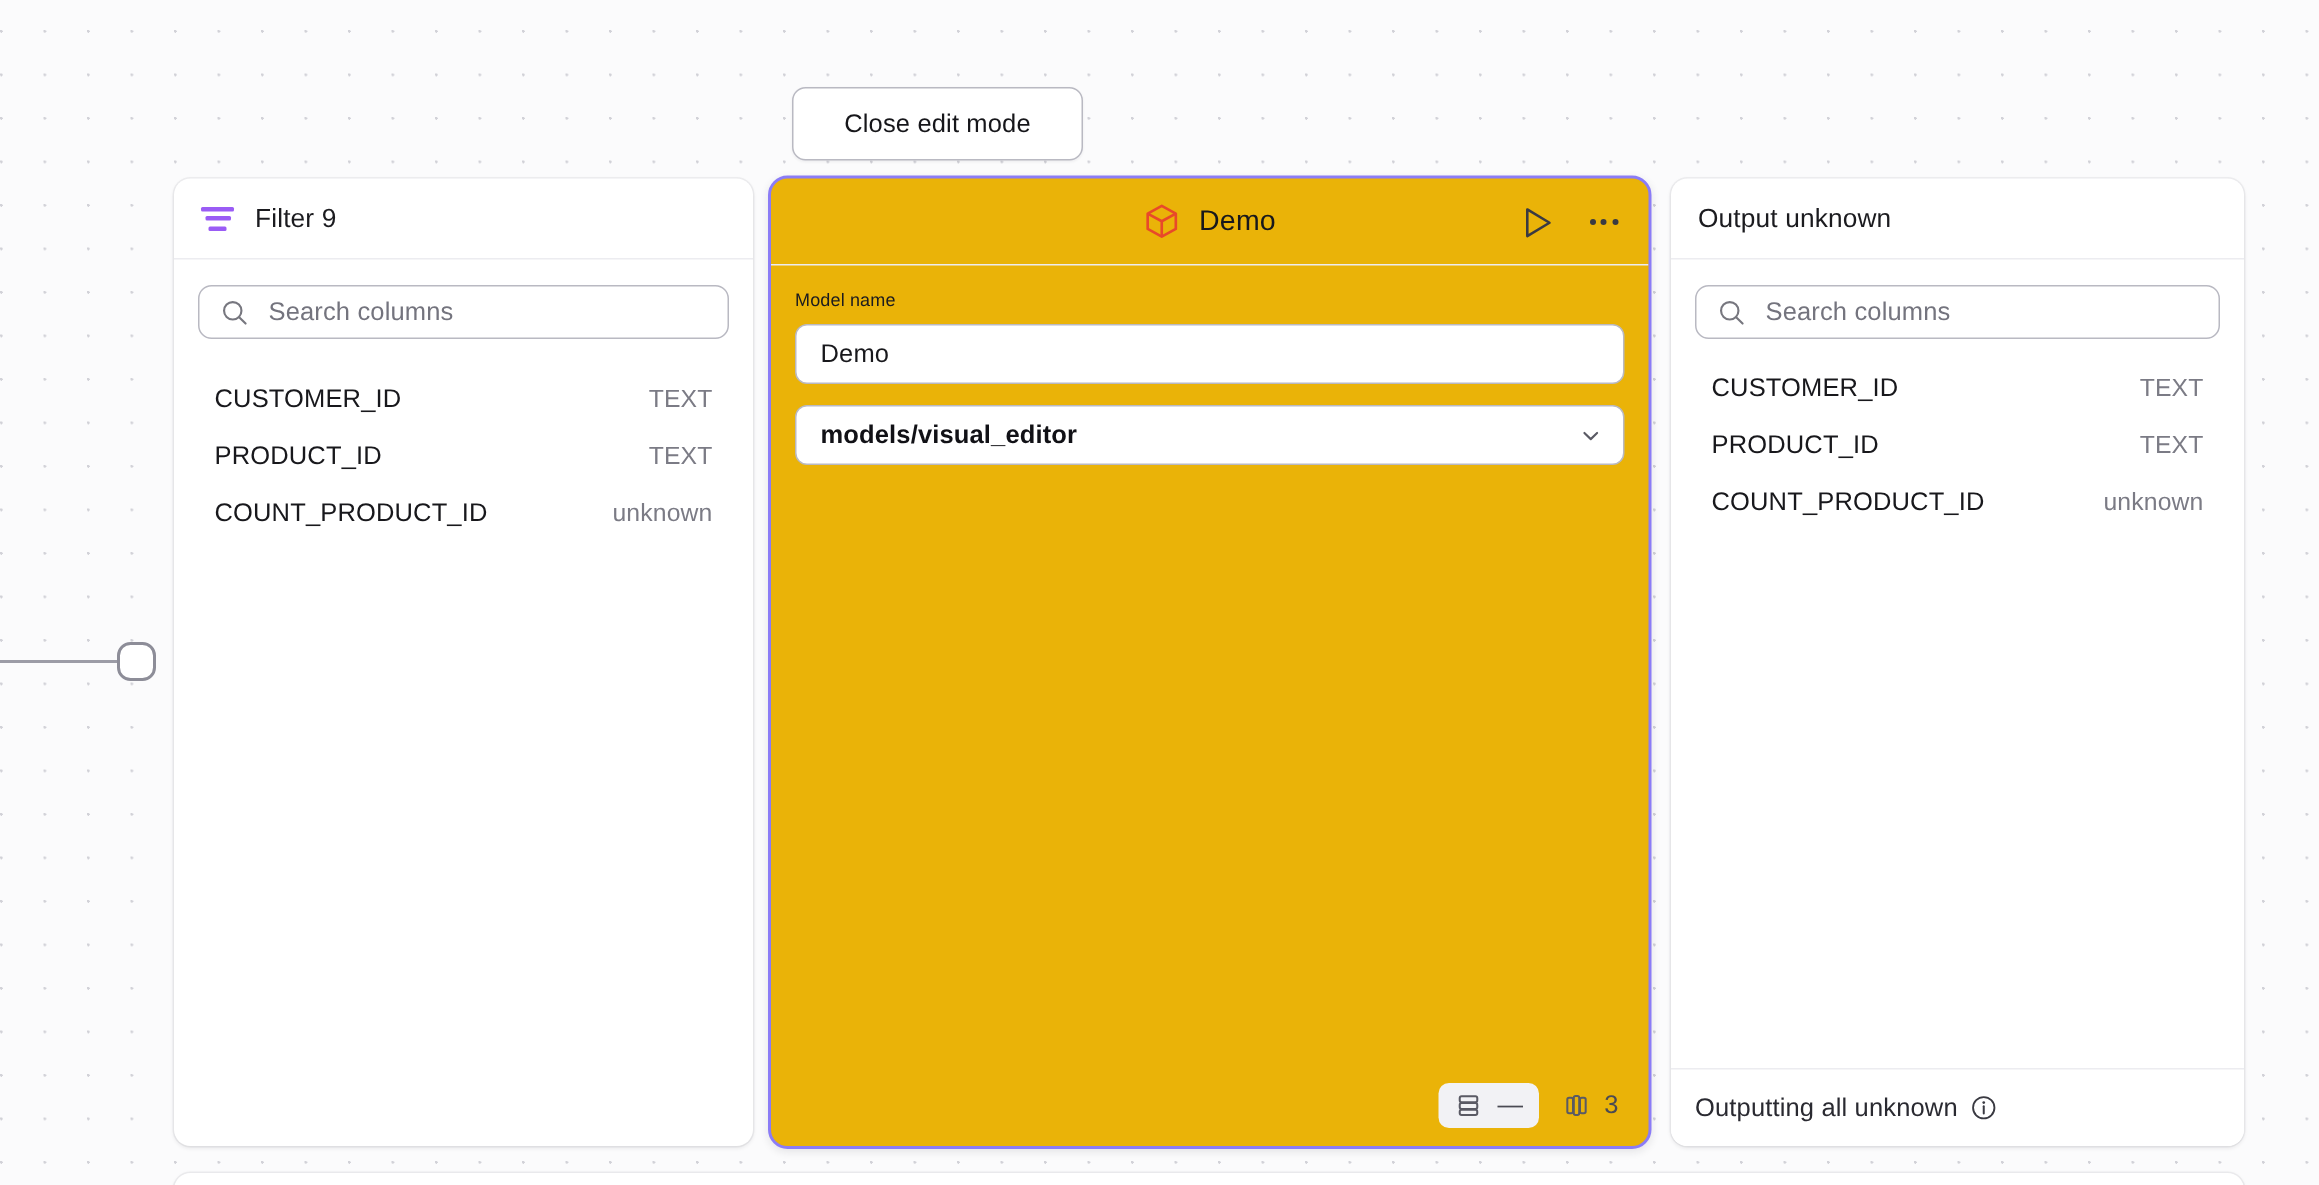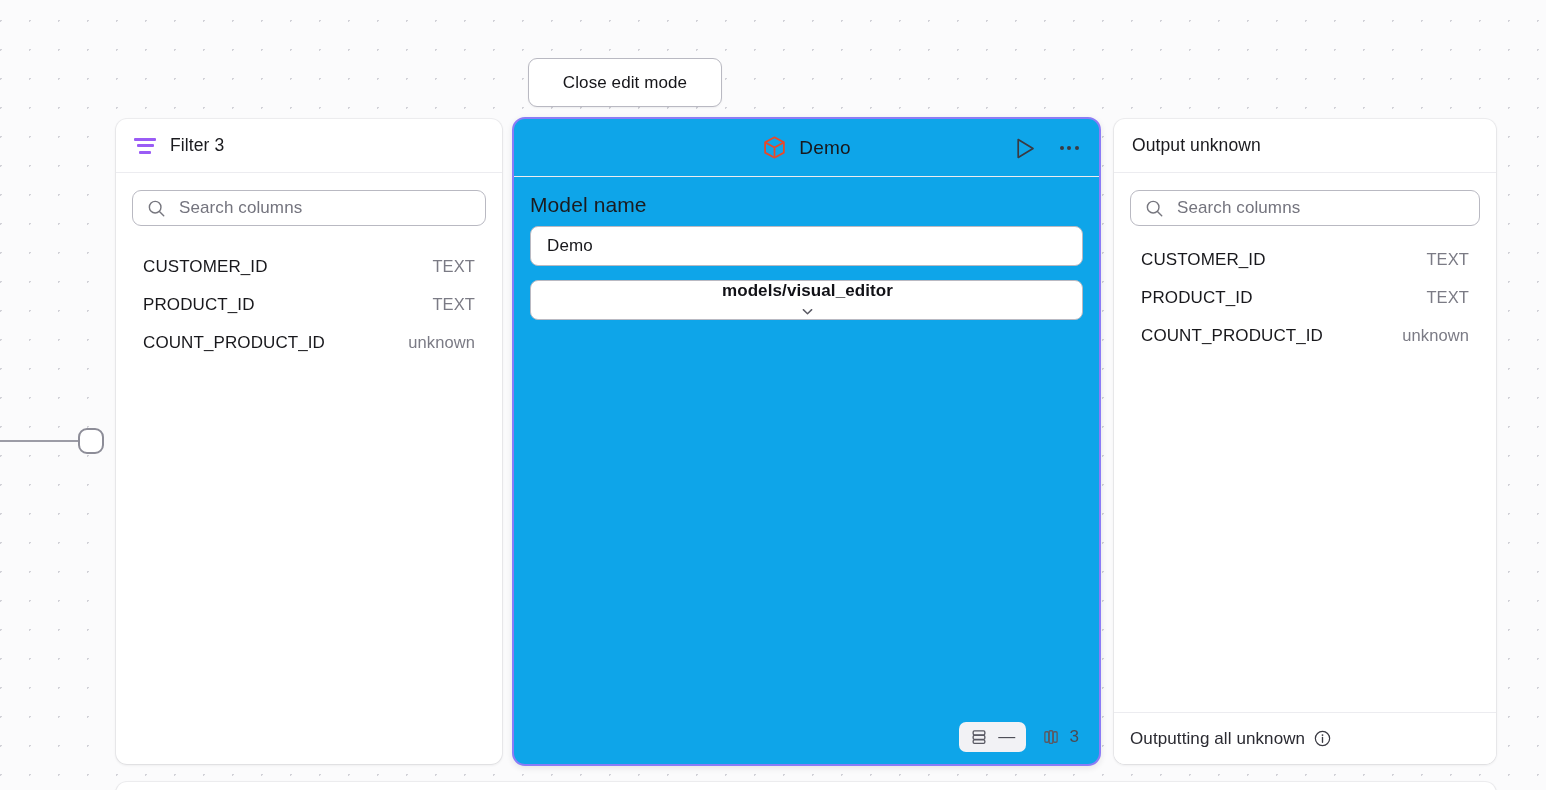--- a/index.html
+++ b/index.html
@@ -151,21 +151,21 @@
   }
 
   
   #model-panel {
     left: 512px;
     top: 117px;
     width: 589px;
     height: 649px;
     border: 2.5px solid #8b7cf6;
     border-radius: 13px;
-    background: #0ea5e9;
+    background: #eab308;
     box-shadow: 0 2px 6px rgba(25,25,40,0.10);
     overflow: hidden;
     position: absolute;
   }
   .model-header {
     height: 58px;
     display: flex;
     align-items: center;
     justify-content: center;
     position: relative;
@@ -193,21 +193,21 @@
     cursor: pointer;
     border-radius: 6px;
     background: transparent;
     border: none;
   }
   .dots-icon { display: flex; gap: 3.5px; align-items: center; }
   .dots-icon span { width: 4px; height: 4px; border-radius: 50%; background: #3a3a42; display:block; }
 
   .model-body { padding: 16px 16px 0 16px; }
   .field-label {
-    font-size: 21px;
+    font-size: 12px;
     color: #1b1b1f;
     font-weight: normal;
     margin-bottom: 9px;
     letter-spacing: 0.1px;
   }
   .text-input {
     height: 40px;
     border: 1px solid #b9b9c2;
     border-radius: 8px;
     display: flex;
@@ -223,21 +223,20 @@
   .select-input {
     height: 40px;
     border: 1px solid #b9b9c2;
     border-radius: 8px;
     display: flex;
     align-items: center;
     justify-content: space-between;
     padding: 0 14px 0 16px;
     background: #fff;
     cursor: pointer;
-    flex-direction: column;
   }
   .select-value {
     font-size: 17px;
     color: #111116;
     font-weight: bold;
     letter-spacing: 0.1px;
   }
 
   
   .model-footer {
@@ -314,21 +313,21 @@
 
 <button class="close-edit-btn">Close edit mode</button>
 
 <div class="panel" id="filter-panel">
   <div class="panel-header">
     <span class="filter-icon">
       <i></i>
         <i></i>
         <i></i>
     </span>
-    <span class="panel-title">Filter 3</span>
+    <span class="panel-title">Filter 9</span>
   </div>
 
   <div class="panel-body">
     <div class="search-box">
       <svg class="search-icon" viewBox="0 0 20 20" fill="none">
         <circle cx="8.6" cy="8.6" r="6.1" stroke="#77777f" stroke-width="1.5"></circle>
         <line x1="13.1" y1="13.1" x2="17.6" y2="17.6" stroke="#77777f" stroke-width="1.5" stroke-linecap="round"></line>
       </svg>
       <span class="search-placeholder">Search columns</span>
     </div>

